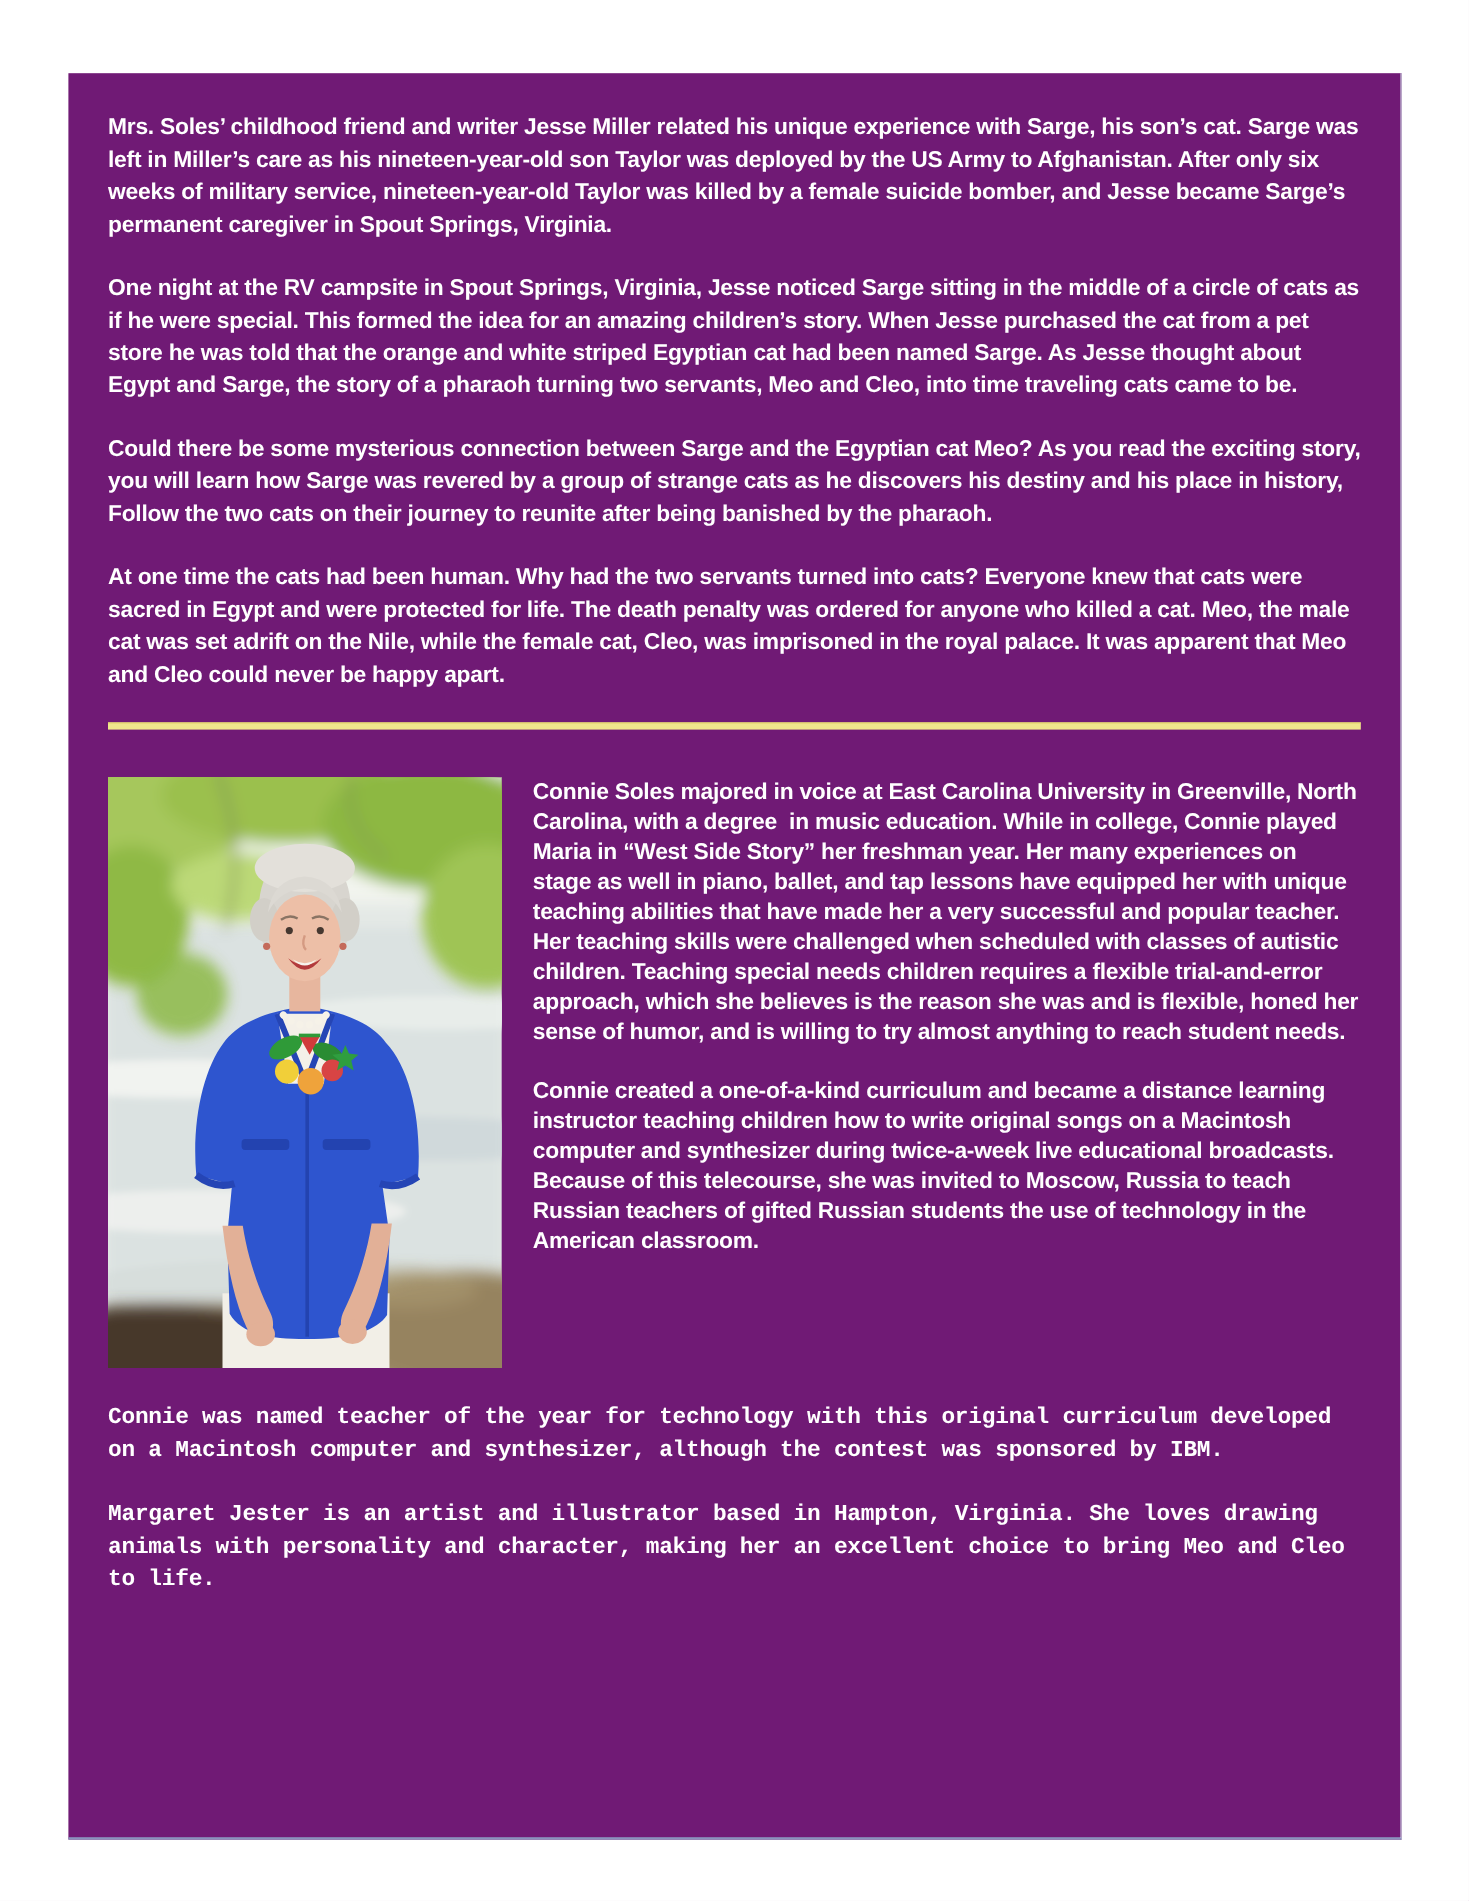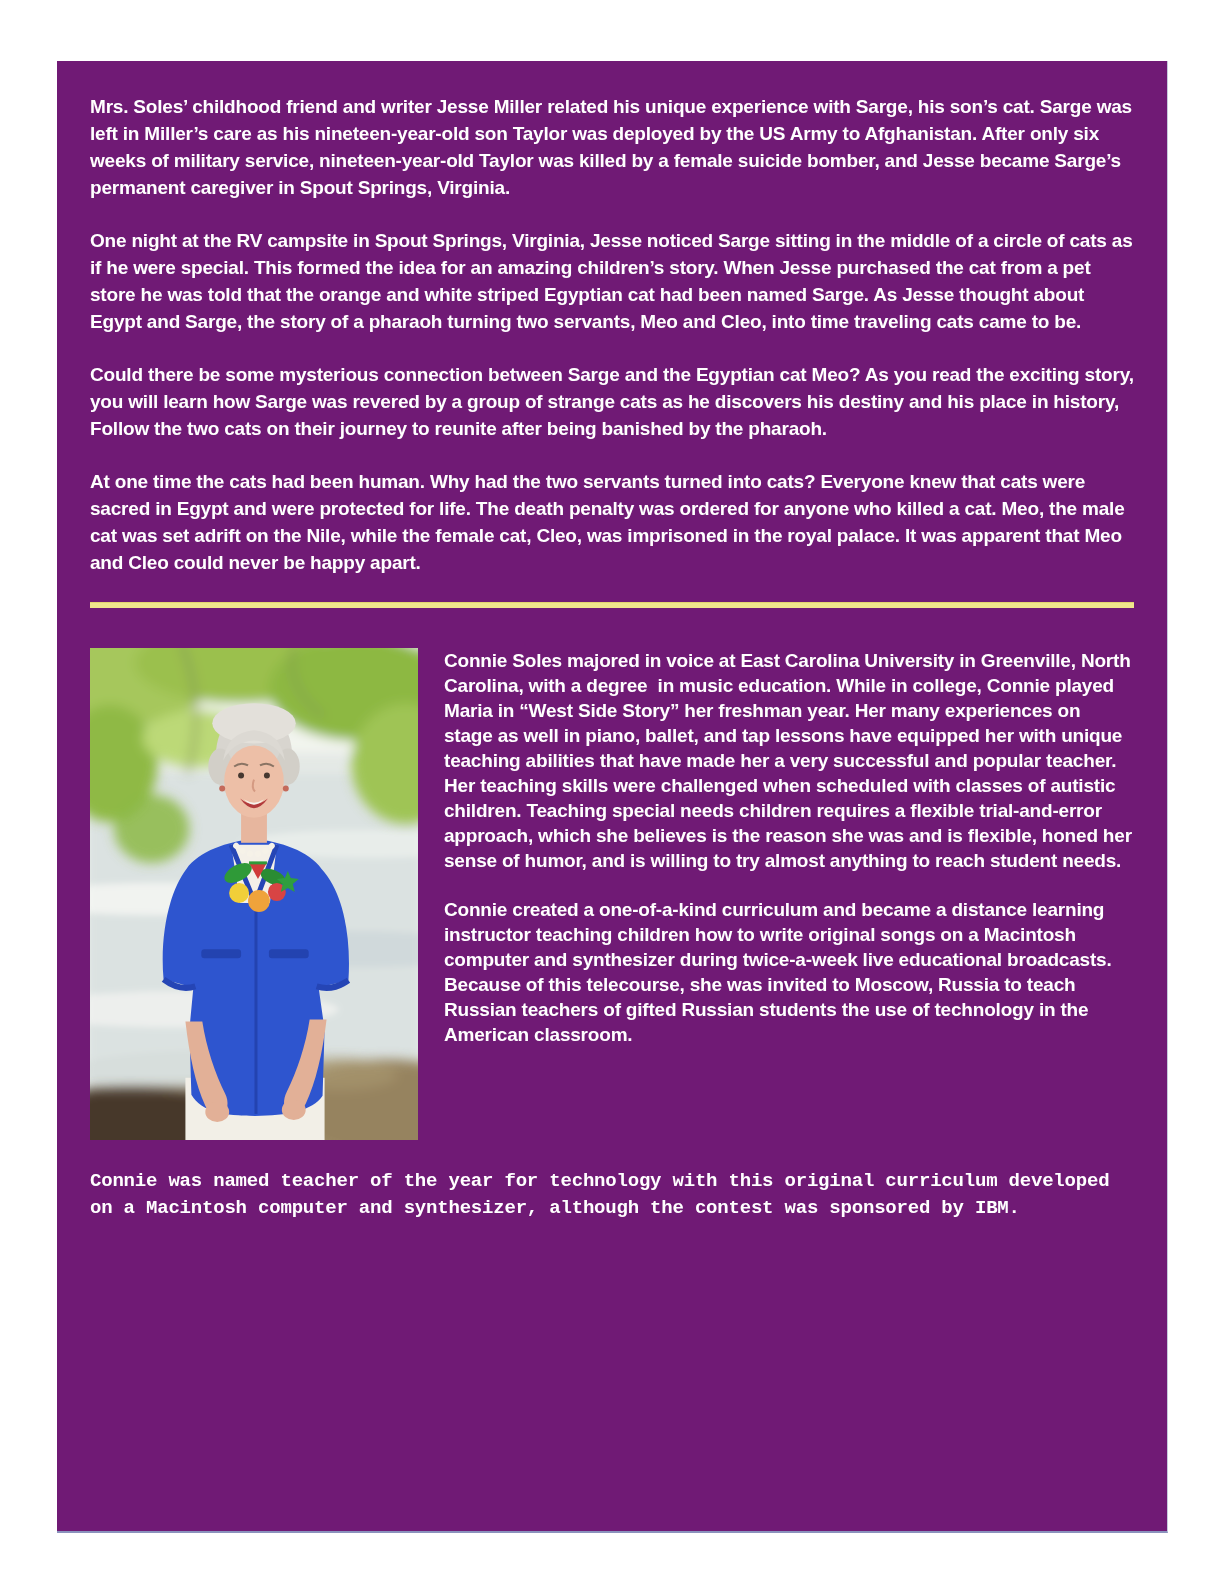--- a/index.html
+++ b/index.html
@@ -176,16 +176,17 @@
         </svg>
       </figure>
       <div class="bio-col">
         <p>Connie Soles majored in voice at East Carolina University in Greenville, North Carolina, with a degree  in music education. While in college, Connie played Maria in “West Side Story” her freshman year. Her many experiences on stage as well in piano, ballet, and tap lessons have equipped her with unique teaching abilities that have made her a very successful and popular teacher. Her teaching skills were challenged when scheduled with classes of autistic children. Teaching special needs children requires a flexible trial-and-error approach, which she believes is the reason she was and is flexible, honed her sense of humor, and is willing to try almost anything to reach student needs.</p>
         <p>Connie created a one-of-a-kind curriculum and became a distance learning instructor teaching children how to write original songs on a Macintosh computer and synthesizer during twice-a-week live educational broadcasts. Because of this telecourse, she was invited to Moscow, Russia to teach Russian teachers of gifted Russian students the use of technology in the American classroom.</p>
       </div>
     </section>
 
     <section class="closing">
       <p>Connie was named teacher of the year for technology with this original curriculum developed on a Macintosh computer and synthesizer, although the contest was sponsored by IBM.</p>
+      <p>Margaret Jester is an artist and illustrator based in Hampton, Virginia. She loves drawing animals with personality and character, making her an excellent choice to bring Meo and Cleo to life.</p>
     </section>
 
   </div>
 </div>
 
 </body></html>

